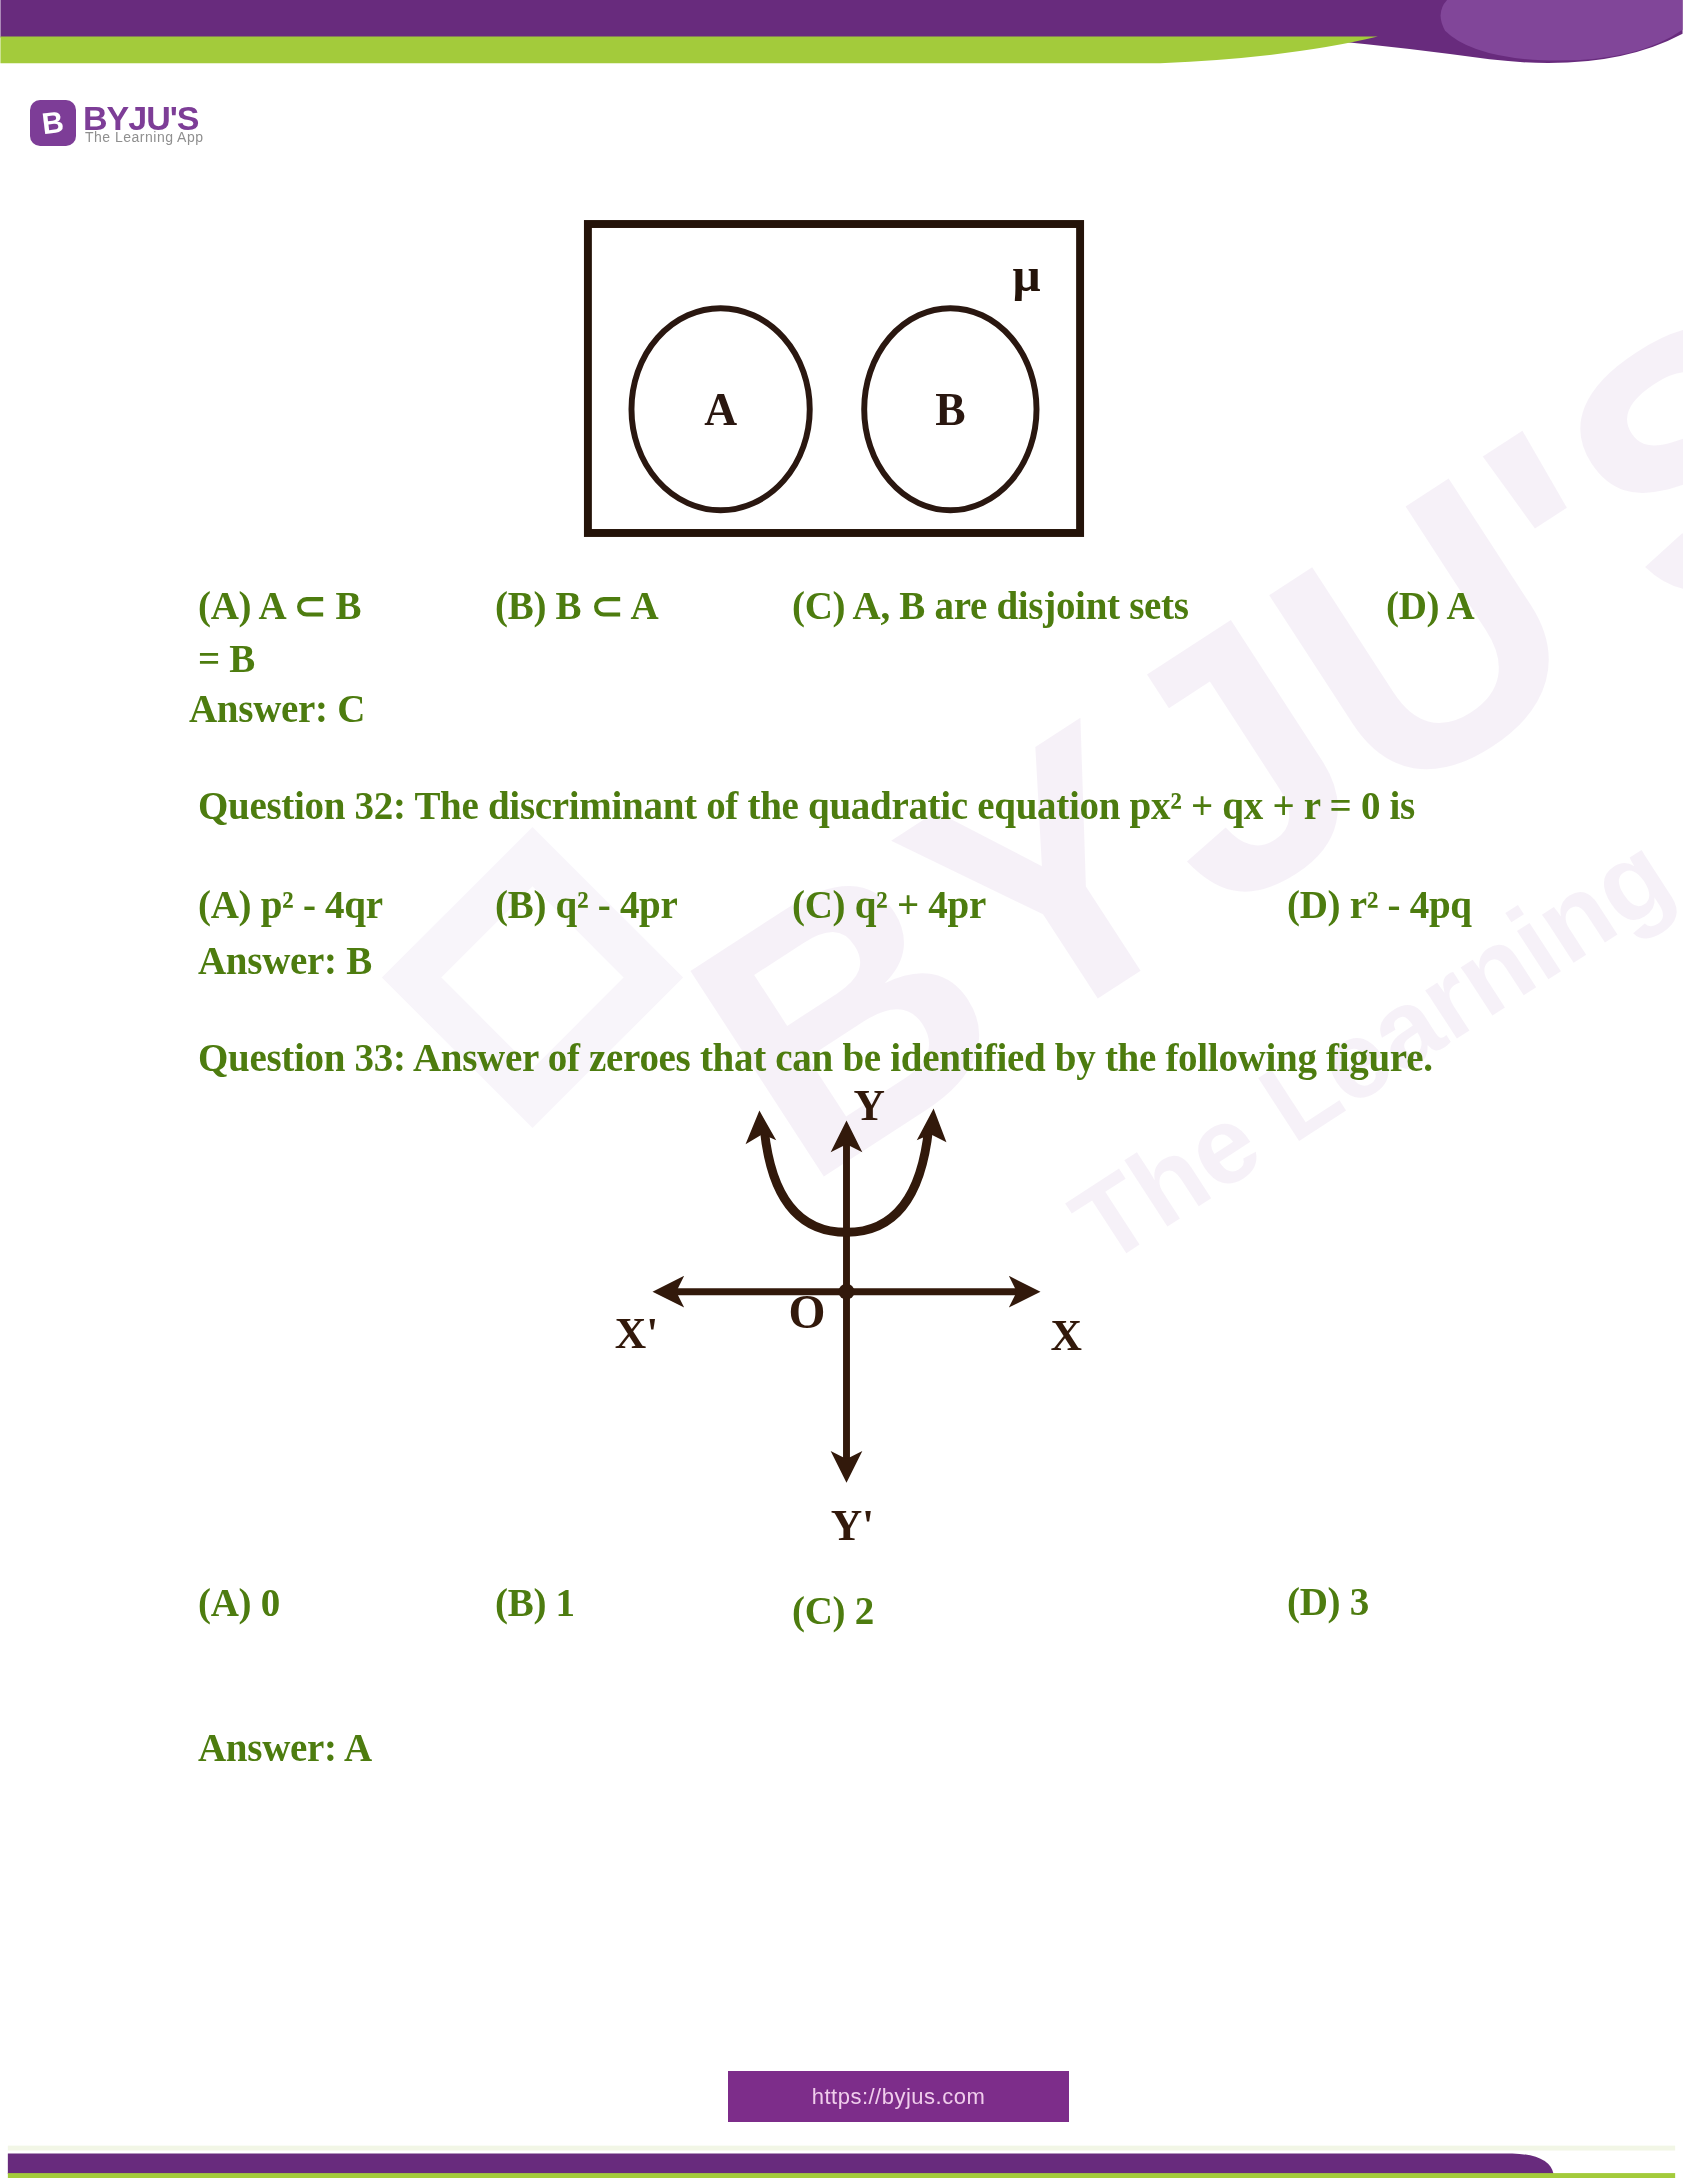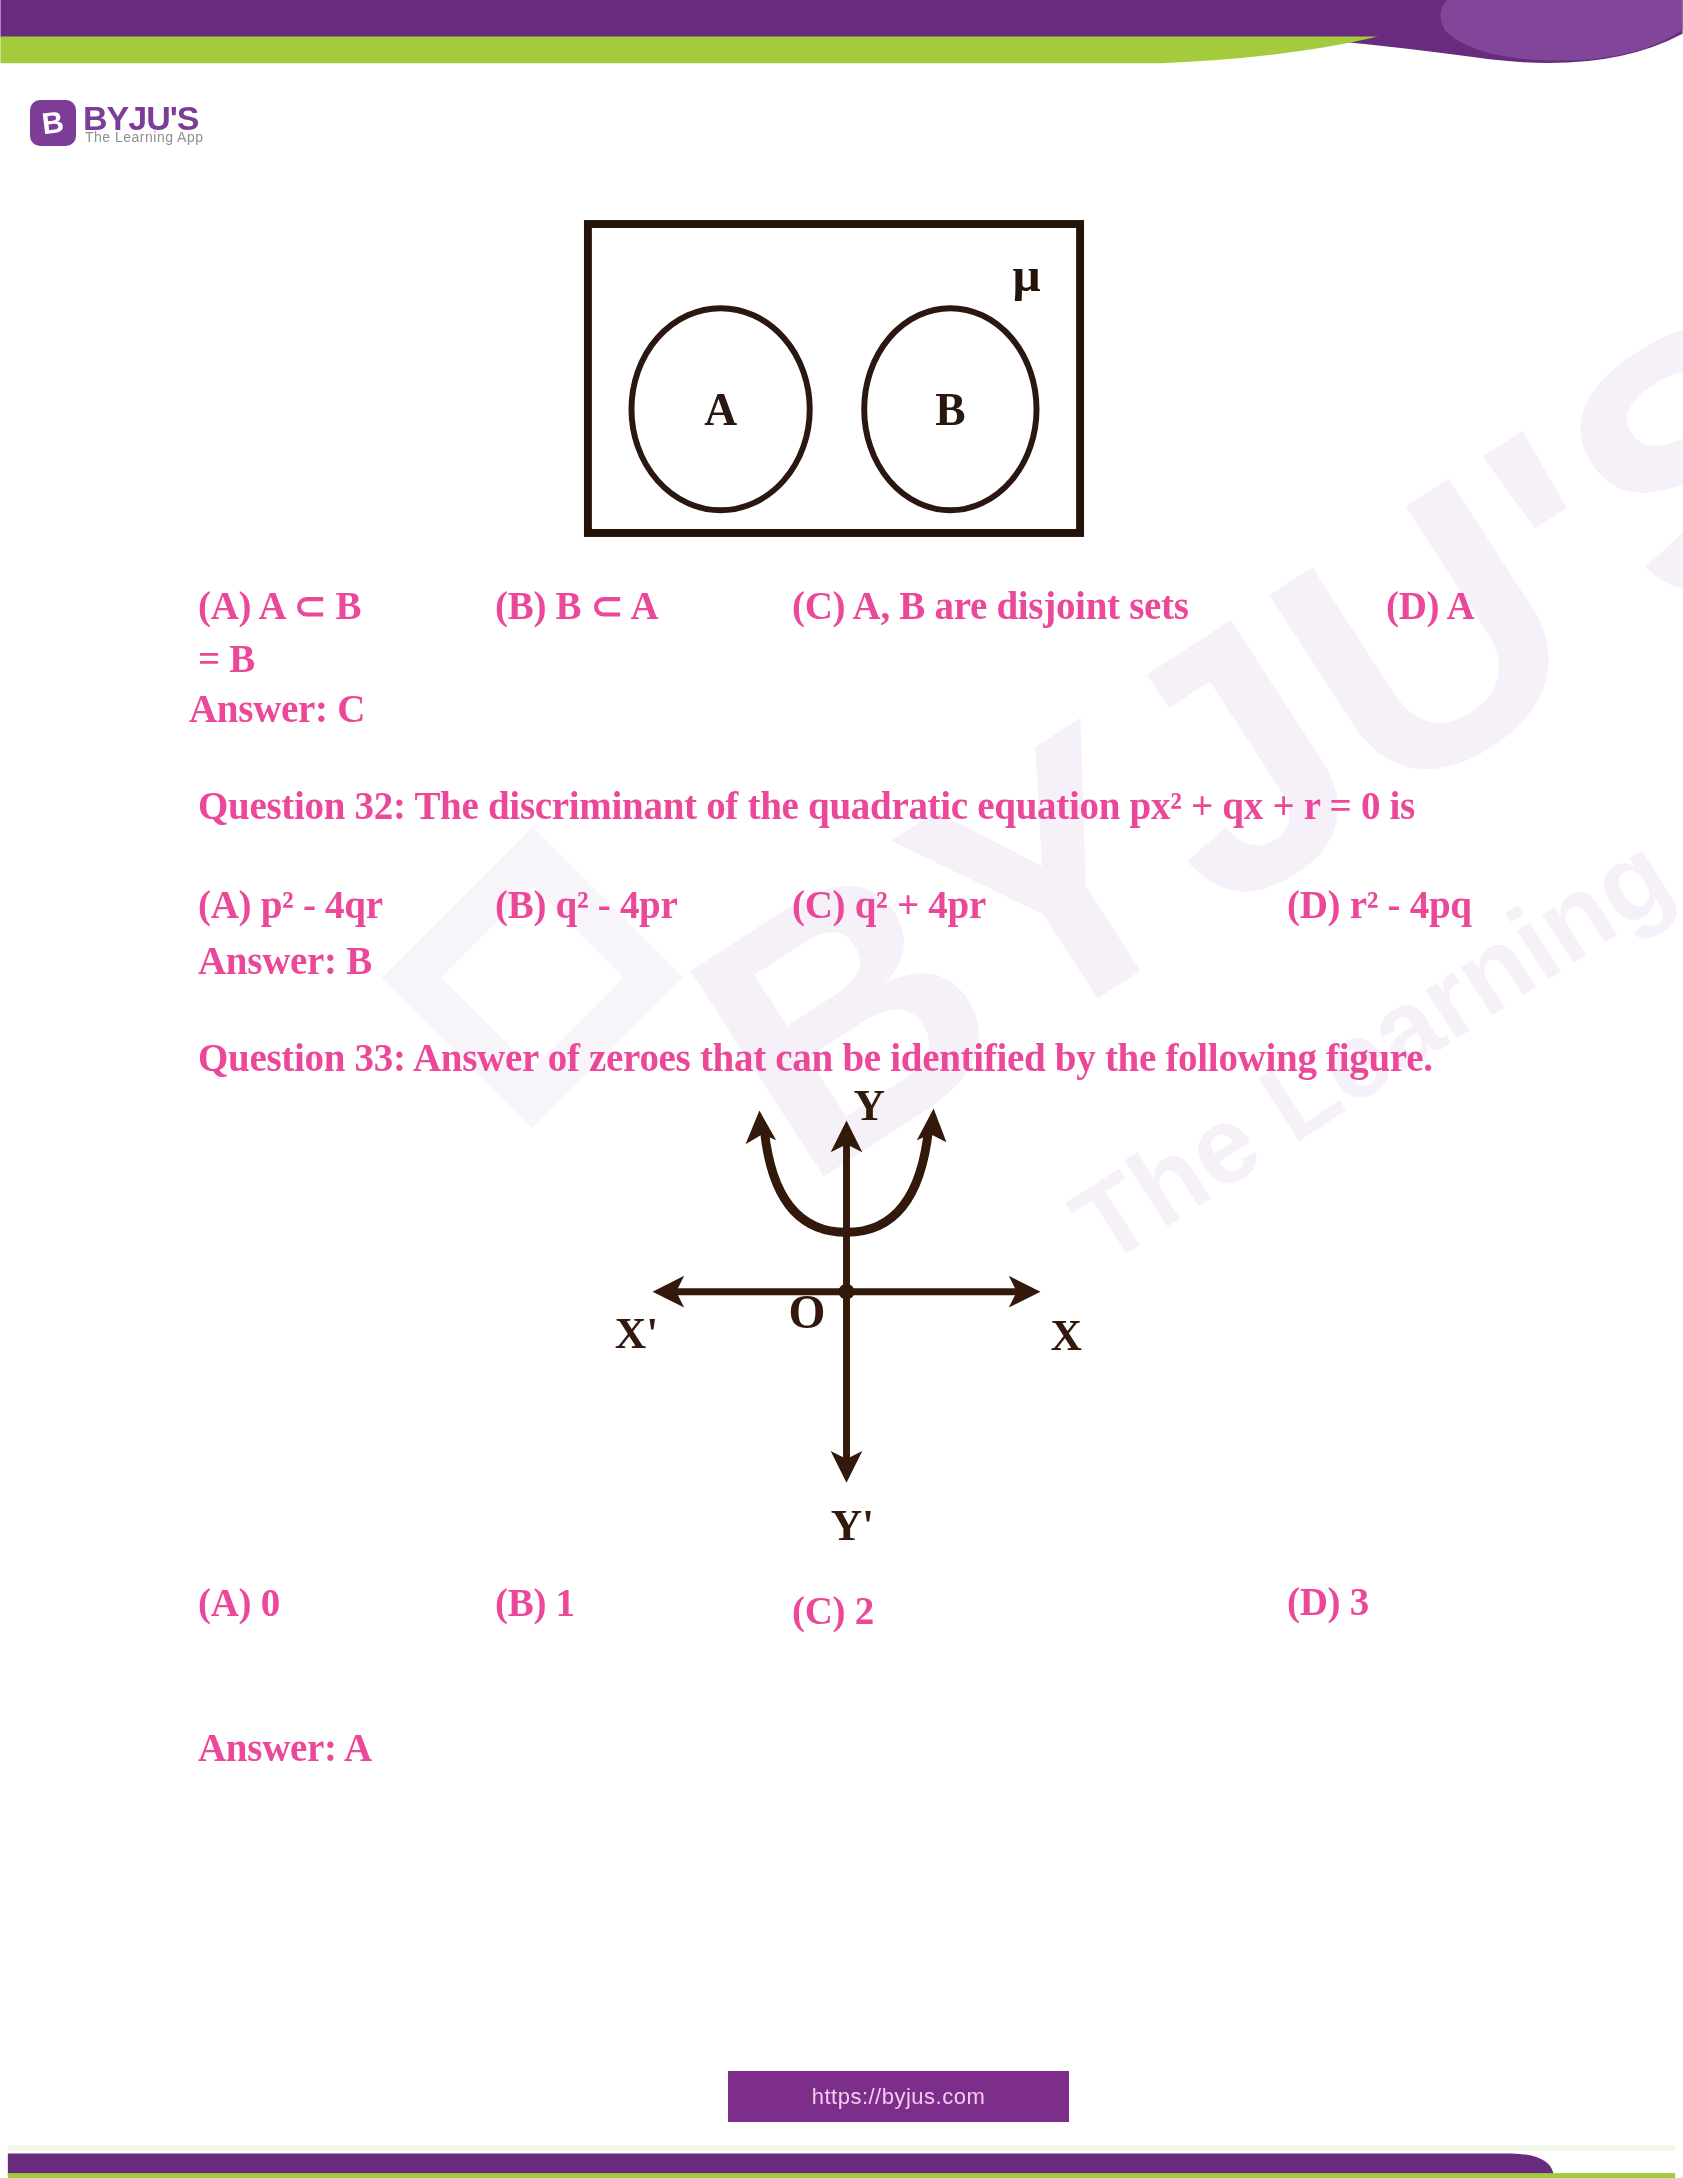--- a/index.html
+++ b/index.html
@@ -28,21 +28,21 @@
     font-size:34px;letter-spacing:-1px;color:#7d3d97;
   }
   .tagline{
     position:absolute;left:85px;top:129px;
     font-family:"Liberation Sans",sans-serif;
     font-size:14px;color:#8f8f8f;letter-spacing:0.5px;
   }
   
   .doc{
     position:absolute;font-weight:bold;font-size:39px;line-height:47px;
-    color:#ec4899;letter-spacing:-0.3px;white-space:nowrap;z-index:2;
+    color:#4d7c0f;letter-spacing:-0.3px;white-space:nowrap;z-index:2;
   }
   
   .wm{
     position:absolute;z-index:1;color:rgba(125,61,151,0.07);
     font-family:"Liberation Sans",sans-serif;font-weight:bold;
     transform:rotate(-33deg);white-space:nowrap;pointer-events:none;
   }
   .wm-brand{left:634px;top:535px;font-size:356px;}
   .wm-tag{left:1010px;top:921px;font-size:109px;}
   .wm-diamond{

